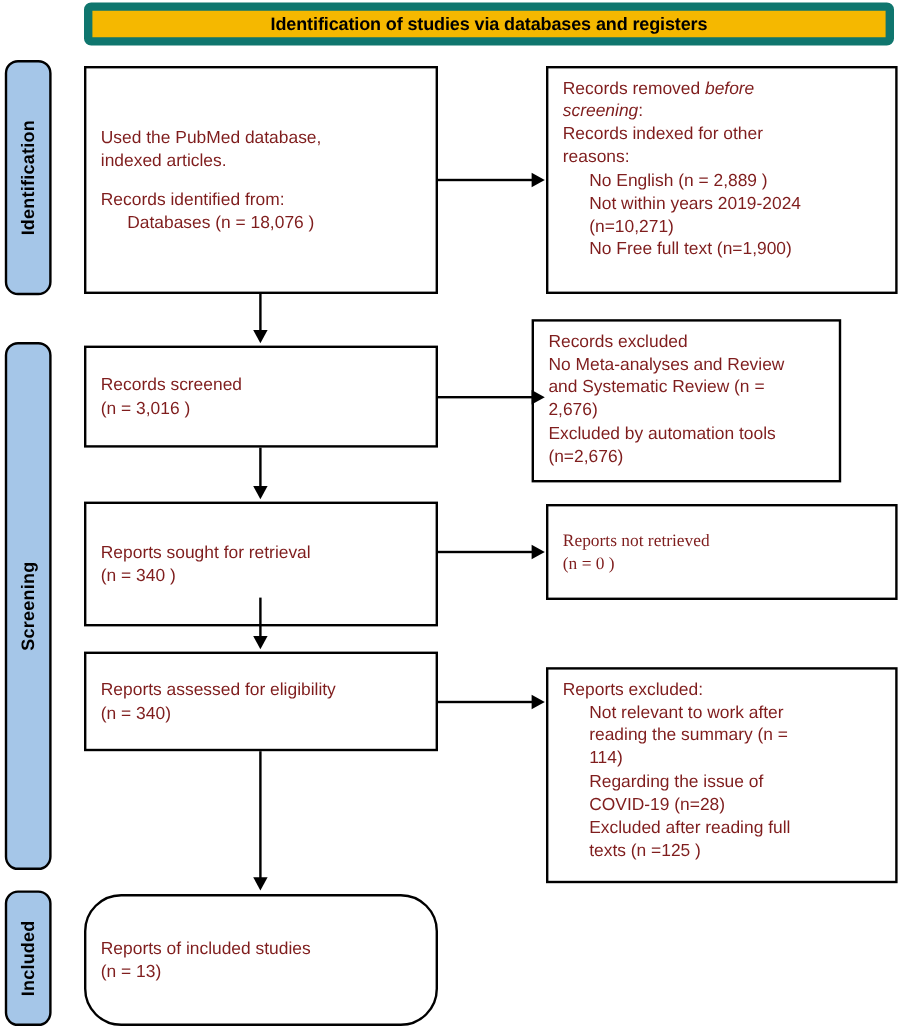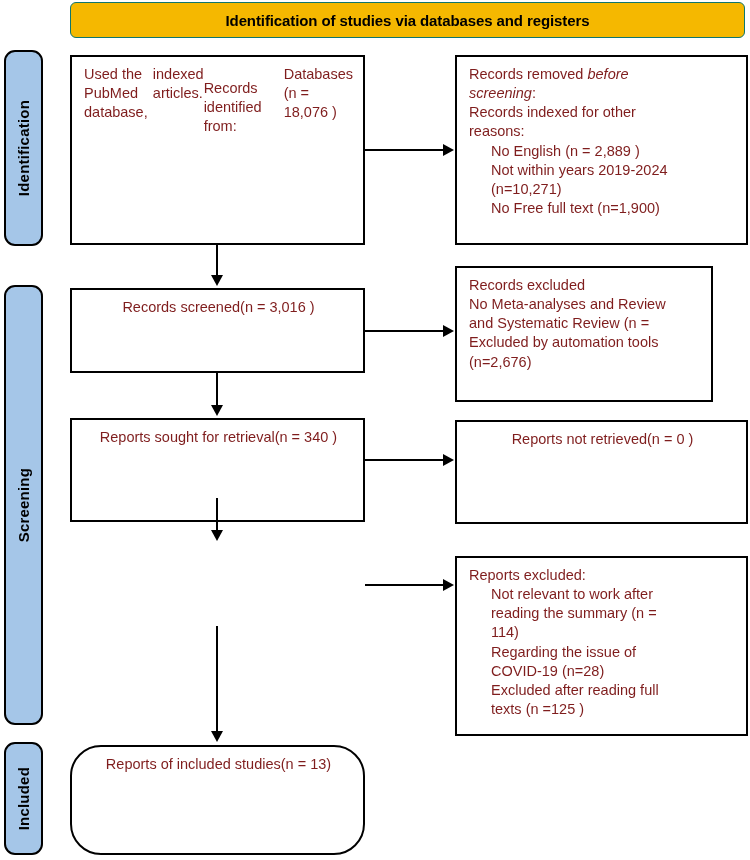--- a/index.html
+++ b/index.html
@@ -17,21 +17,21 @@
   }
 
   
   .banner {
     position: absolute;
     left: 70px;
     top: 2px;
     width: 675px;
     height: 36px;
     background: #F5B800;
-    border: 1px solid #0f766e;
+    border: 7px solid #0f766e;
     border-radius: 6px;
     display: flex;
     align-items: center;
     justify-content: center;
     box-sizing: border-box;
   }
   .banner-text {
     font-size: 15px;
     font-weight: bold;
     color: #000000;
@@ -76,35 +76,35 @@
     font-size: 14.5px;
     line-height: 1.32;
     color: #7f1d1d;
   }
   .box p { margin: 0; white-space: pre-wrap; }
   .box p.gap { margin-top: 14px; }
   .box .indent { padding-left: 22px; display: block; }
   .box em { font-style: italic; }
   .box.center-v {
     display: flex;
-    flex-direction: row;
+    flex-direction: column;
     justify-content: center;
   }
 
   
   #box-identified   { left: 70px; top: 55px;  width: 295px; height: 190px; }
   #box-screened     { left: 70px; top: 288px; width: 295px; height: 85px;  }
   #box-sought       { left: 70px; top: 418px; width: 295px; height: 104px;  }
   #box-assessed     { left: 70px; top: 543px; width: 295px; height: 83px;  }
   #box-included     { left: 70px; top: 745px; width: 295px; height: 110px; border-radius: 31px; }
 
   
   #box-removed      { left: 455px; top: 55px;  width: 293px; height: 190px; }
-  #box-rec-excluded { left: 455px; top: 266px; width: 258px; height: 136px; }
-  #box-not-retr     { left: 455px; top: 420px; width: 293px; height: 104px;  }
+  #box-rec-excluded { left: 443px; top: 266px; width: 258px; height: 136px; }
+  #box-not-retr     { left: 455px; top: 420px; width: 293px; height: 80px; font-family: Liberation Serif, serif;  }
   #box-rep-excluded { left: 455px; top: 540px; width: 293px; height: 180px; margin-top: 16px; }
 
   
   .vline {
     position: absolute;
     width: 2px;
     background: #000000;
   }
   .hline {
     position: absolute;
@@ -185,34 +185,39 @@
 
   <div class="box center-v" id="box-screened">
     <p>Records screened</p>
     <p>(n = 3,016 )</p>
   </div>
 
   <div class="box" id="box-rec-excluded">
     <p>Records excluded</p>
     <p>No Meta-analyses and Review</p>
     <p>and Systematic Review (n =</p>
+    <p>2,676)</p>
     <p>Excluded by automation tools</p>
     <p>(n=2,676)</p>
   </div>
 
   <div class="box center-v" id="box-sought">
     <p>Reports sought for retrieval</p>
     <p>(n = 340 )</p>
   </div>
 
   <div class="box center-v" id="box-not-retr">
     <p>Reports not retrieved</p>
     <p>(n = 0 )</p>
   </div>
 
+  <div class="box center-v" id="box-assessed">
+    <p>Reports assessed for eligibility</p>
+    <p>(n = 340)</p>
+  </div>
 
   <div class="box" id="box-rep-excluded">
     <p>Reports excluded:</p>
     <p><span class="indent">Not relevant to work after</span></p>
     <p><span class="indent">reading the summary (n =</span></p>
     <p><span class="indent">114)</span></p>
     <p><span class="indent">Regarding the issue of</span></p>
     <p><span class="indent">COVID-19 (n=28)</span></p>
     <p><span class="indent">Excluded after reading full</span></p>
     <p><span class="indent">texts (n =125 )</span></p>

